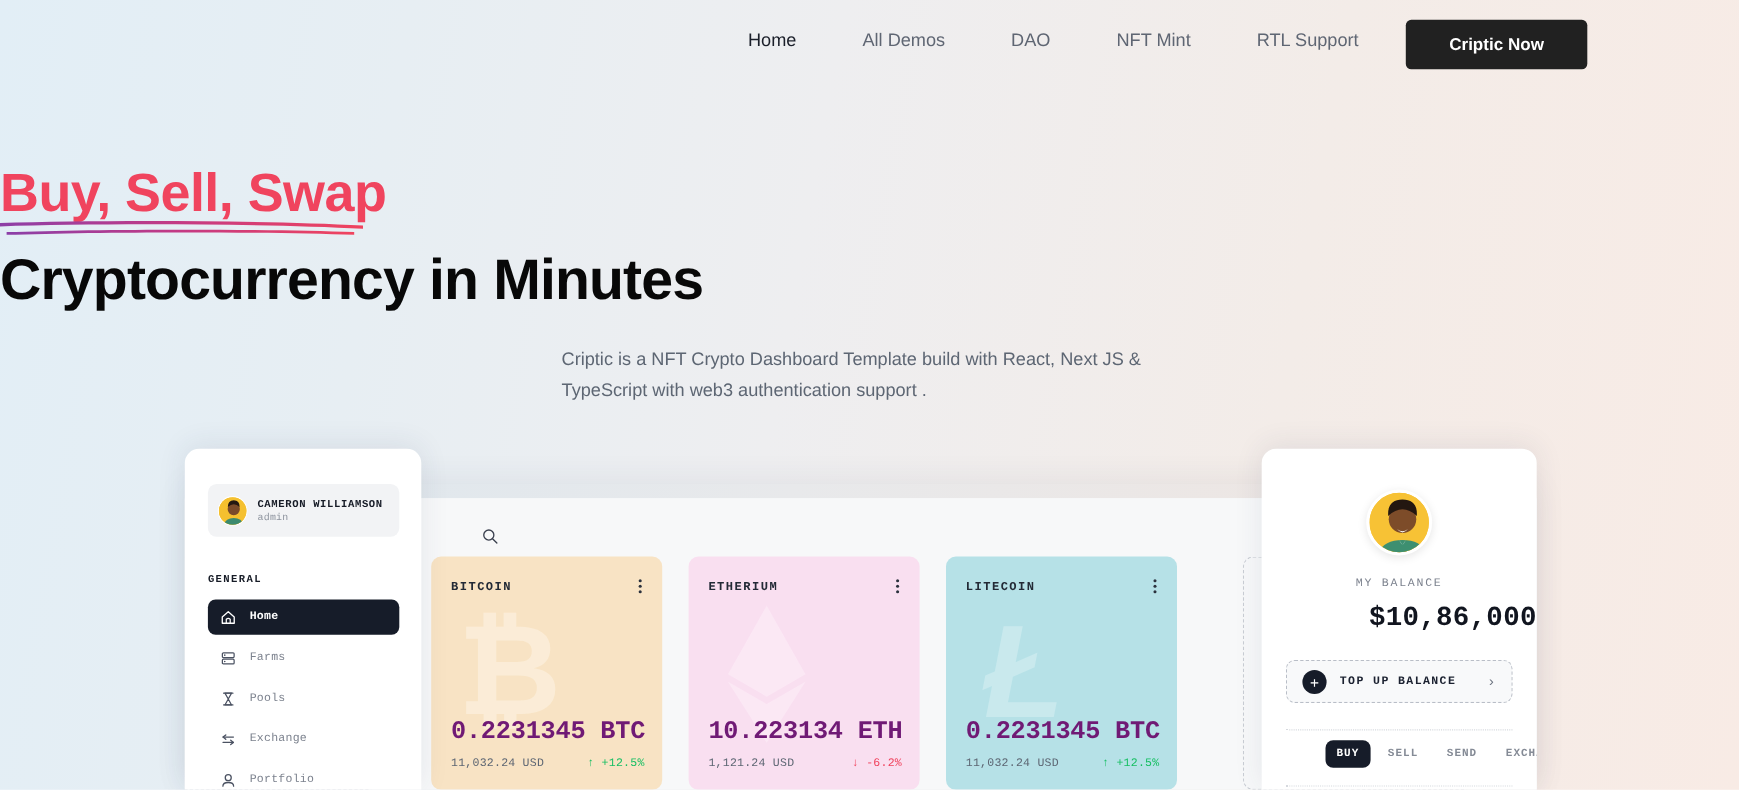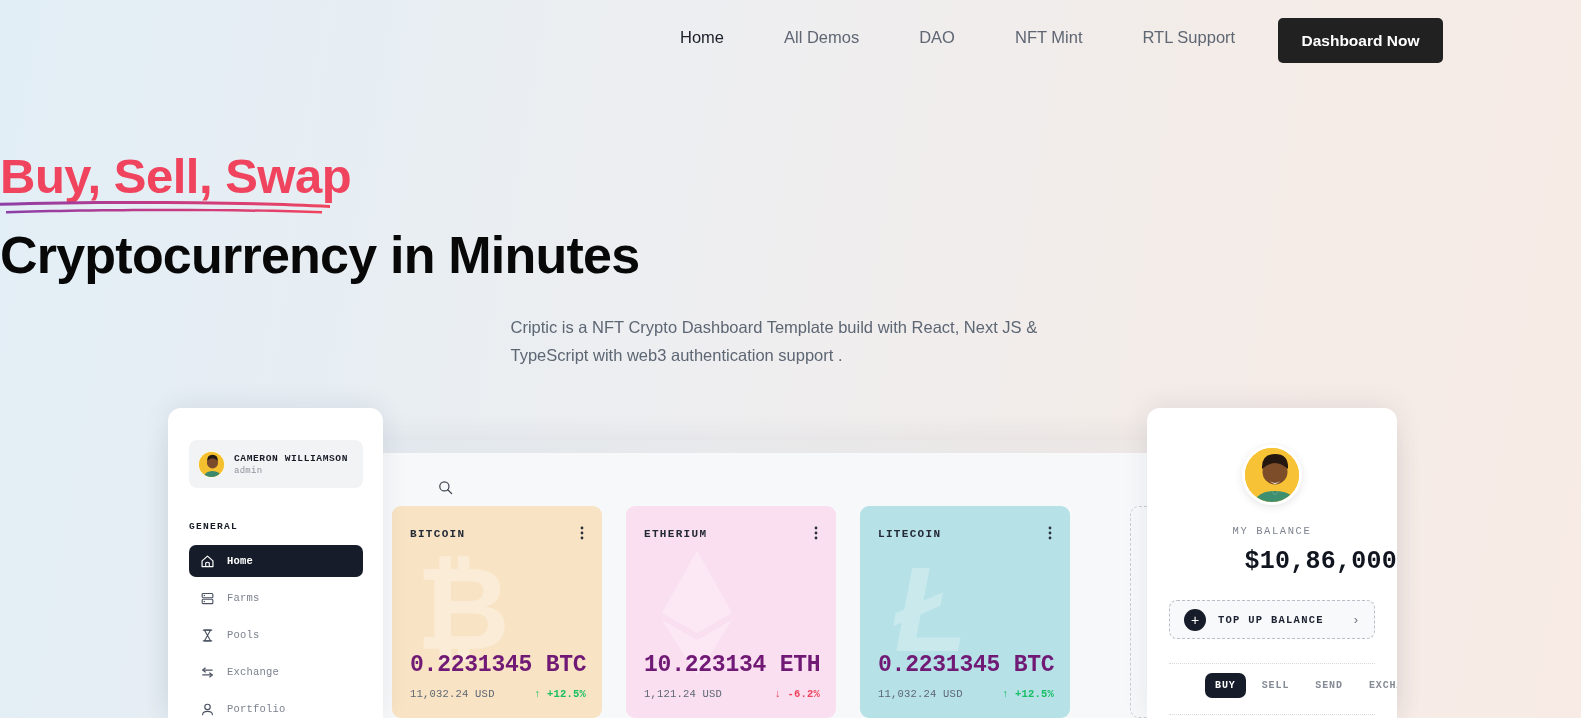--- a/index.html
+++ b/index.html
@@ -121,21 +121,21 @@
     letter-spacing: -0.01em;
   }
   .coin-usd {
     position: absolute; left: 18px; bottom: 18px;
     font-family: "Liberation Mono", monospace;
     font-size: 10.5px; color: #5d6673; letter-spacing: 0.02em;
   }
   .coin-change {
     position: absolute; right: 16px; bottom: 18px;
     font-family: "Liberation Mono", monospace;
-    font-size: 10.5px; font-weight: 700; letter-spacing: 0.02em;
+    font-size: 10.5px; font-weight: 400; letter-spacing: 0.02em;
   }
   .coin-change.up   { color: #17bf63; }
   .coin-change.down { color: #f0445e; }
 
   .ghost-card {
     position: absolute; top: 53px; width: 210px; height: 212px;
     border: 1.4px dashed #c9cdd4; border-radius: 9px;
   }
   .ghost-left  { left: -34px; }
   .ghost-right { left: 962px; }
@@ -263,21 +263,21 @@
 
 
   <nav class="nav">
     <span class="nav-item active">Home</span>
     <span class="nav-item">All Demos</span>
     <span class="nav-item">DAO</span>
     <span class="nav-item">NFT Mint</span>
     <span class="nav-item">RTL Support</span>
   </nav>
 
-  <button class="purchase-btn">Dashboard Now</button>
+  <button class="purchase-btn">Criptic Now</button>
 </div>
 
 <div class="hero">
   <div class="hero-kicker-wrap">
     <div class="hero-kicker">Buy, Sell, Swap</div>
     <svg class="swoosh" viewBox="0 0 340 18">
       <defs>
         <linearGradient id="sw" x1="0" y1="0" x2="1" y2="0">
           <stop offset="0%" stop-color="#8b3fa8"></stop>
           <stop offset="50%" stop-color="#c43a84"></stop>

